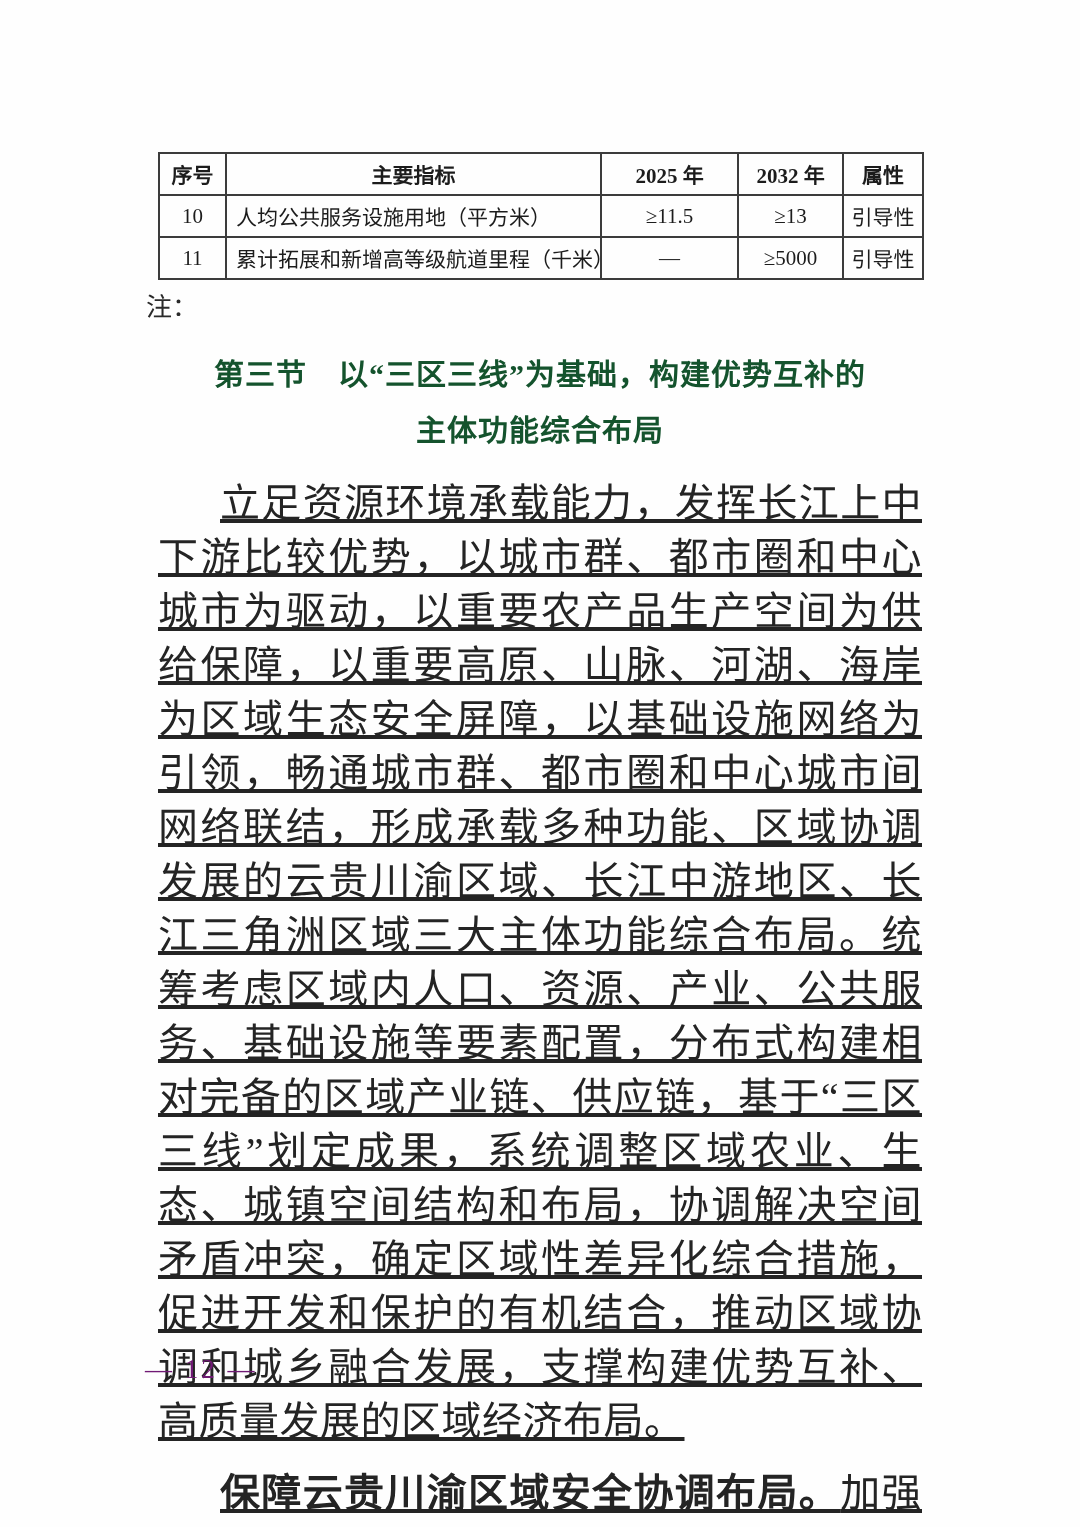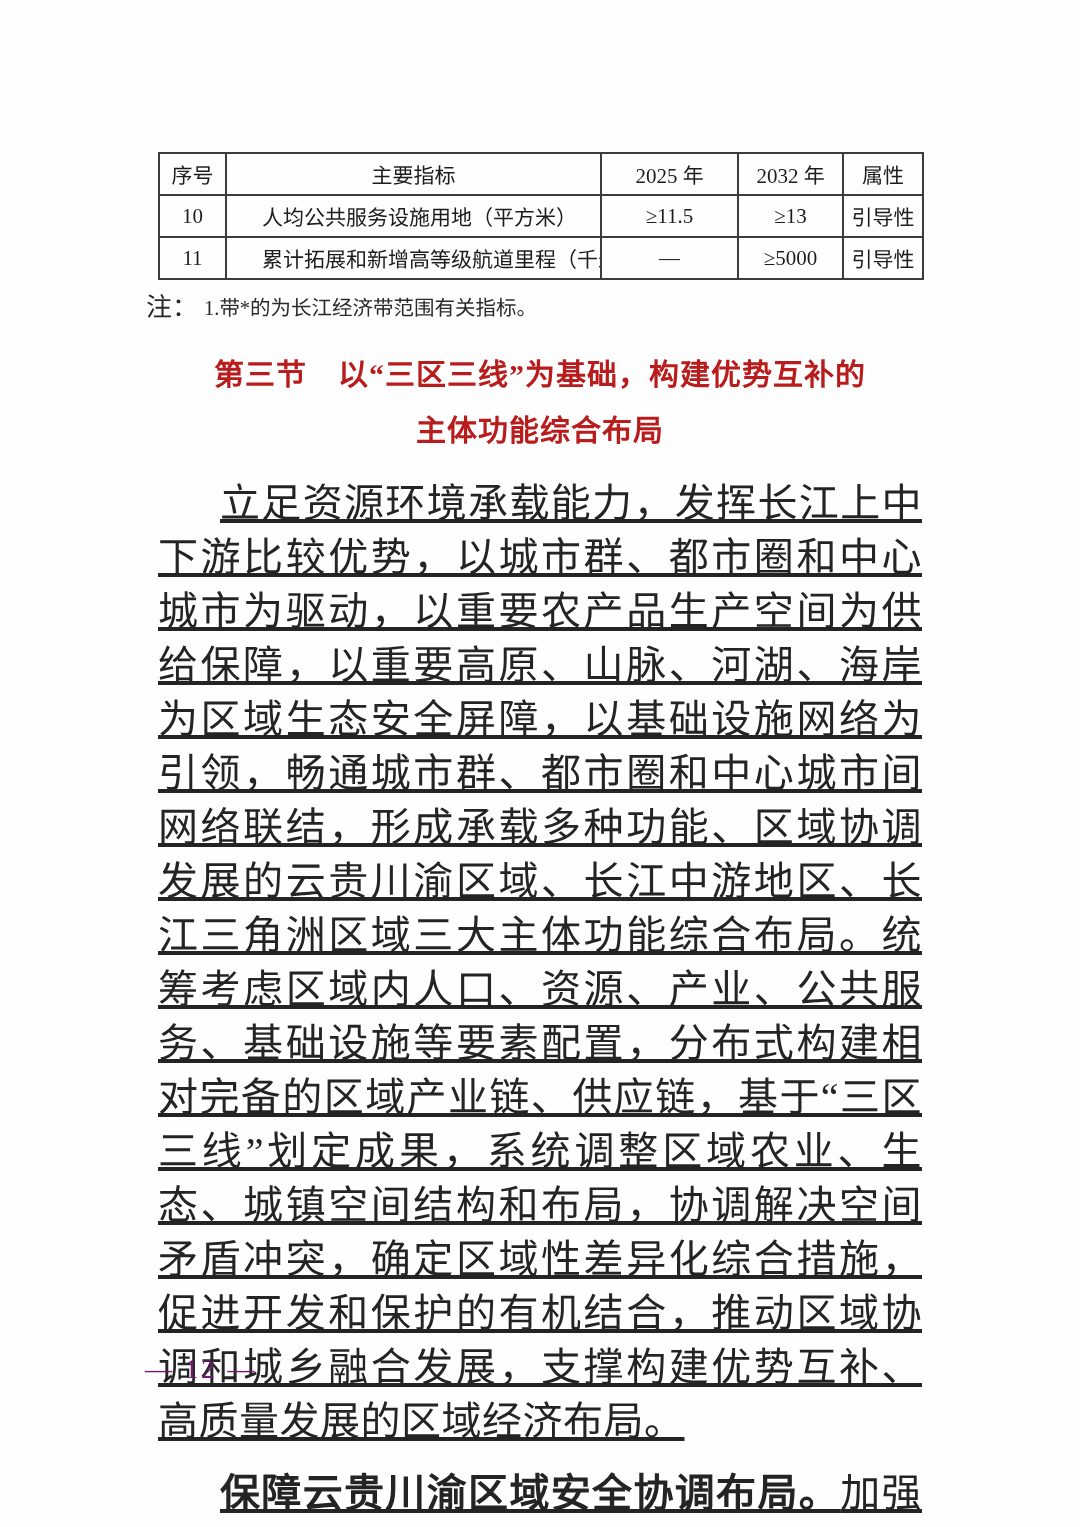--- a/index.html
+++ b/index.html
@@ -27,24 +27,24 @@
     border: 2px solid #3c3c3c;
     font-size: 21px;
     color: #1c1c1c;
     text-align: center;
     padding: 5px 4px;
     height: 27px;
     vertical-align: middle;
     overflow: hidden;
     white-space: nowrap;
   }
-  table.indicators th { font-weight: normal; margin-left: 28px; }
+  table.indicators th { font-weight: bold; margin-left: 28px; }
   table.indicators td.cell-indicator {
     text-align: left;
-    padding-left: 35px;
+    padding-left: 9px;
   }
 
   
   .notes {
     display: flex;
     margin-top: 9px;
     align-items: flex-start;
   }
   .notes-label {
     flex: none;
@@ -62,21 +62,21 @@
     color: #2a2a2a;
     text-align: justify;
   }
 
   
   .heading {
     text-align: center;
     font-weight: bold;
     font-size: 30px;
     line-height: 56px;
-    color: #b91c1c;
+    color: #14532d;
     letter-spacing: 1px;
   }
   .heading.first { margin-top: 20px; }
 
   
   .body-block { margin-top: 10px; }
   .body-para {
     margin: 18px;
     font-size: 40px;
     line-height: 54px;
@@ -136,21 +136,20 @@
         <td class="cell-2025">—</td>
         <td class="cell-2035">≥5000</td>
         <td class="cell-attr">引导性</td>
       </tr>
     </tbody>
   </table>
 
   <div class="notes">
     <span class="notes-label">注：</span>
     <div class="notes-body">
-      <p>1.带*的为长江经济带范围有关指标。</p>
     </div>
   </div>
 
   <div class="heading first">第三节　以“三区三线”为基础，构建优势互补的</div>
   <div class="heading">主体功能综合布局</div>
 
   <div class="body-block">
     <p class="body-para"><span>立足资源环境承载能力，发挥长江上中下游比较优势，以城市群、都市圈和中心城市为驱动，以重要农产品生产空间为供给保障，以重要高原、山脉、河湖、海岸为区域生态安全屏障，以基础设施网络为引领，畅通城市群、都市圈和中心城市间网络联结，形成承载多种功能、区域协调发展的云贵川渝区域、长江中游地区、长江三角洲区域三大主体功能综合布局。统筹考虑区域内人口、资源、产业、公共服务、基础设施等要素配置，分布式构建相对完备的区域产业链、供应链，基于“三区三线”划定成果，系统调整区域农业、生态、城镇空间结构和布局，协调解决空间矛盾冲突，确定区域性差异化综合措施，促进开发和保护的有机结合，推动区域协调和城乡融合发展，支撑构建优势互补、高质量发展的区域经济布局。</span></p>
     <p class="body-para"><span class="lead-bold">保障云贵川渝区域安全协调布局。</span><span>加强青藏高原、云贵高原和重要山脉、冰川、河流、湖泊、湿地、森林、草原、荒漠的整体保护，推进石漠化和水土流失治理。稳固四川盆地国家粮食主产区，拓展高山、河谷、森林、草原特色农业。加大西南地区清洁能源开</span></p>
   </div>

